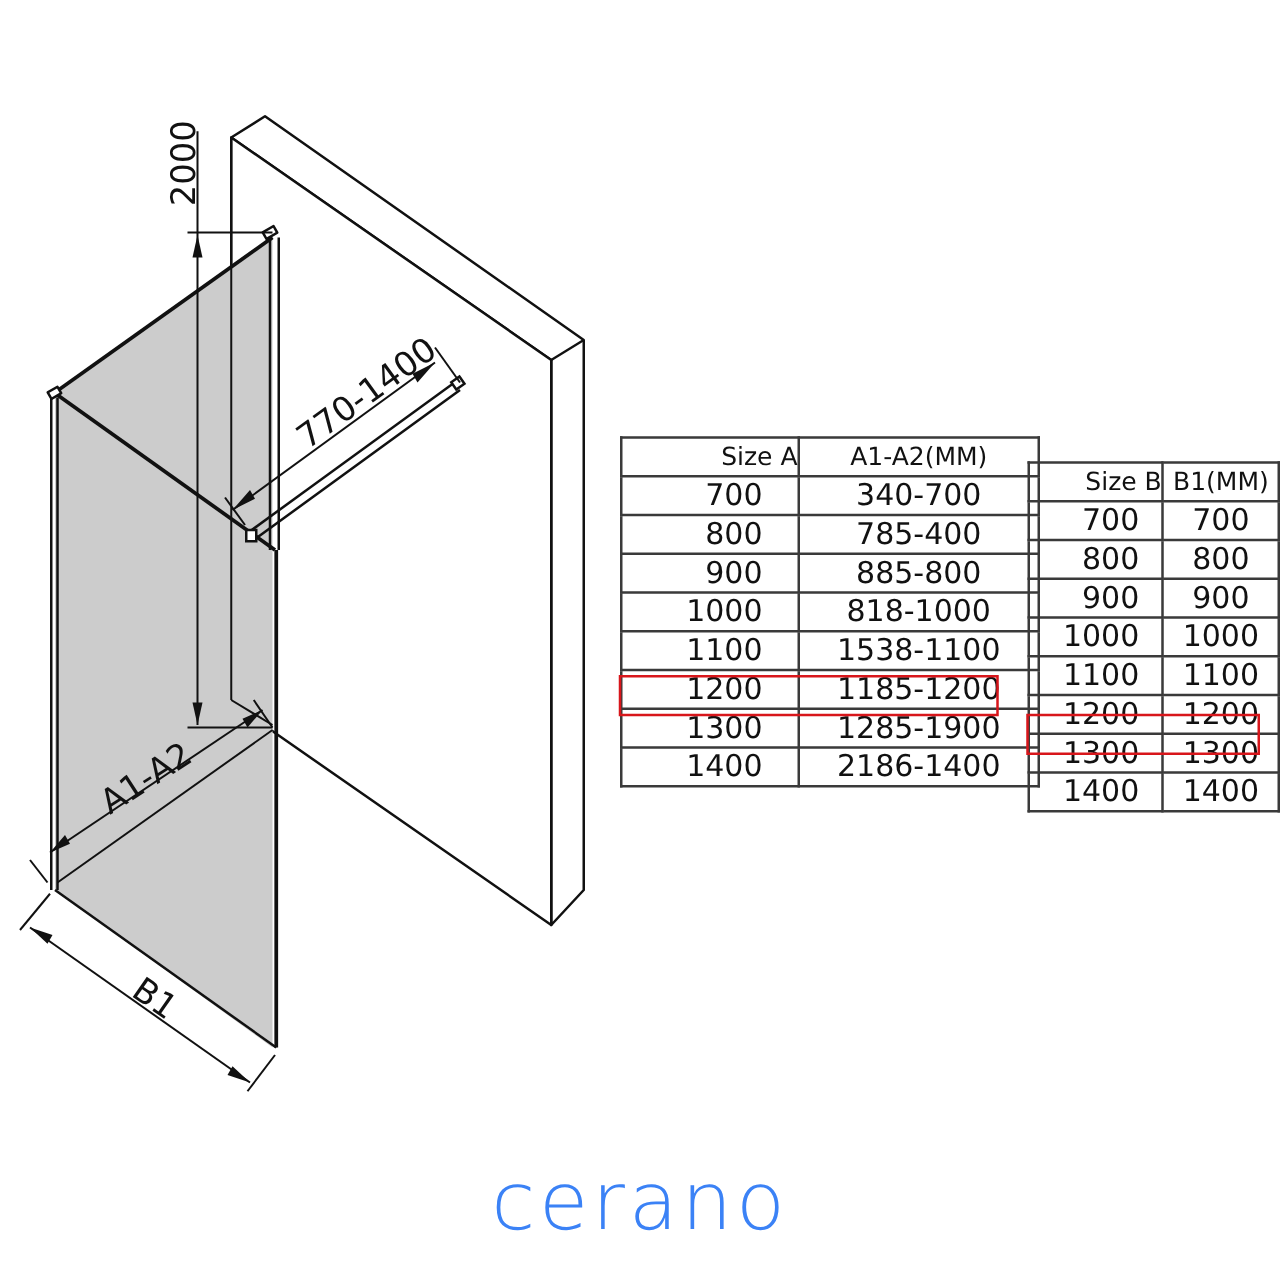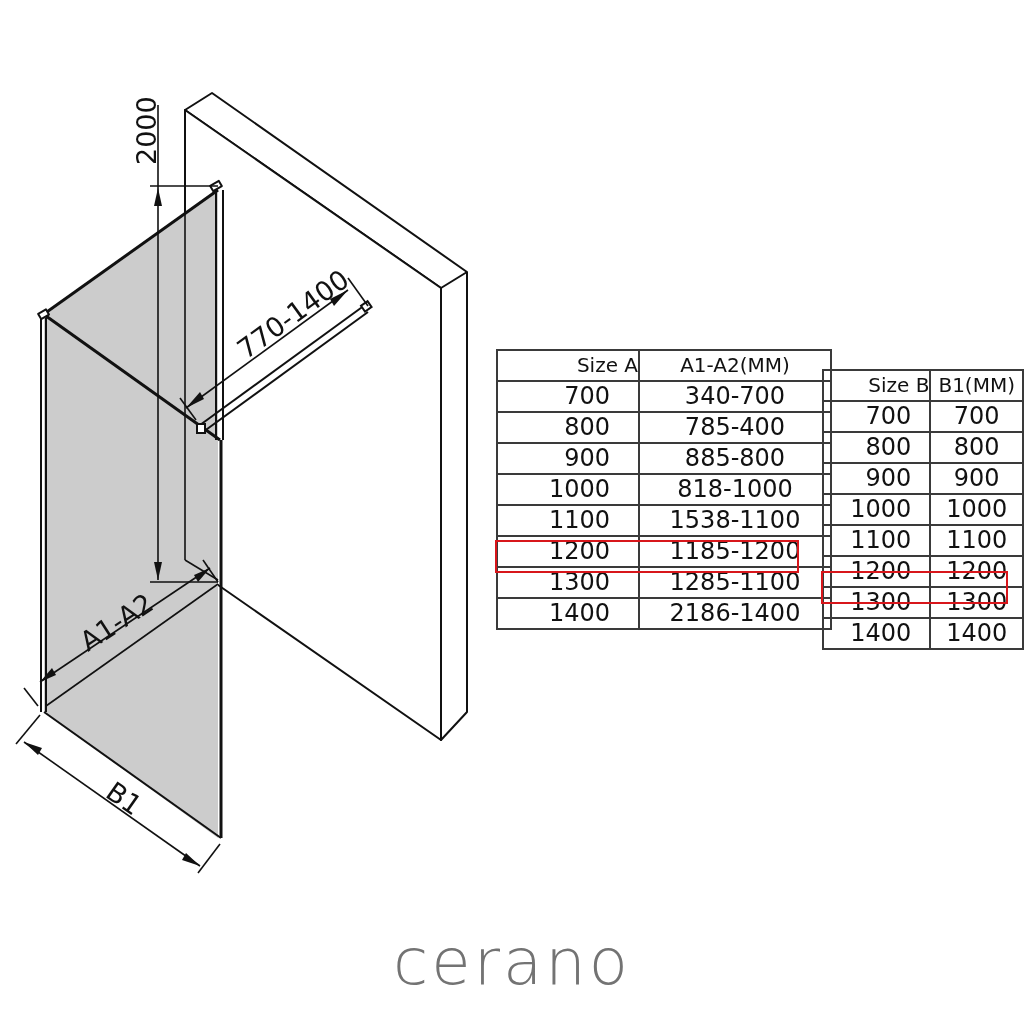--- a/index.html
+++ b/index.html
@@ -17,21 +17,21 @@
   #table-a .c2 { width: 190px; }
   #table-b { left: 822px; top: 349px; margin-top: 20px; }
   #table-b .c1 { width: 90px; }
   #table-b .c2 { width: 92px; }
   table.spec th.c1 { text-align: right; }
   table.spec td.c1 { text-align: right; padding-right: 28px; }
   #table-b td.c1 { padding-right: 18px; }
   tr.highlight td { outline: none; }
   .hl-box { position: absolute; border: 2px solid #d8161b; pointer-events: none; box-sizing: border-box; }
   #brand { position: absolute; left: 0; width: 1024px; top: 925px; text-align: center;
-    font-family: "DejaVu Sans", sans-serif; font-weight: 200; font-size: 64px; letter-spacing: 3px; color: #737373; }
+    font-family: "DejaVu Sans", sans-serif; font-weight: 200; font-size: 64px; letter-spacing: 3px; color: #3b82f6; }
 </style>
 </head>
 <body>
 
 <svg id="diagram" viewBox="0 0 1024 1024" xmlns="http://www.w3.org/2000/svg">
 
   <g fill="#ffffff" stroke="#111" stroke-width="2" stroke-linejoin="round">
     <polygon points="185,110 212,93 467,272 467,712 441,740 441,288"></polygon>
     <polygon points="185,110 441,288 441,740 185,562"></polygon>
     <line x1="441" y1="288" x2="467" y2="272"></line>
@@ -132,21 +132,21 @@
     <tr>
         <td class="c1">1100</td>
         <td class="c2">1538-1100</td>
       </tr>
     <tr class="highlight">
         <td class="c1">1200</td>
         <td class="c2">1185-1200</td>
       </tr>
     <tr>
         <td class="c1">1300</td>
-        <td class="c2">1285-1100</td>
+        <td class="c2">1285-1900</td>
       </tr>
     <tr>
         <td class="c1">1400</td>
         <td class="c2">2186-1400</td>
       </tr>
   </tbody>
 </table>
 <div class="hl-box" style="left:495px; top:540px; width:304px; height:33px;"></div>
 
 <table id="table-b" class="spec">

